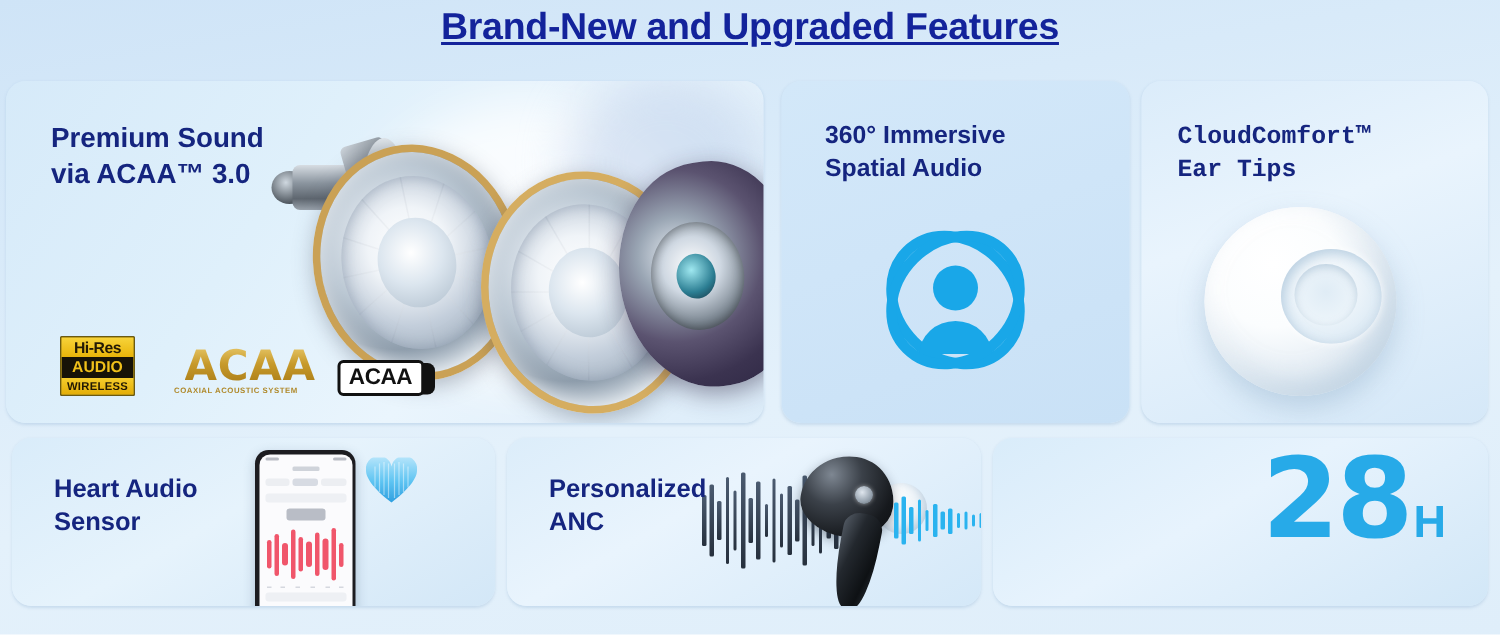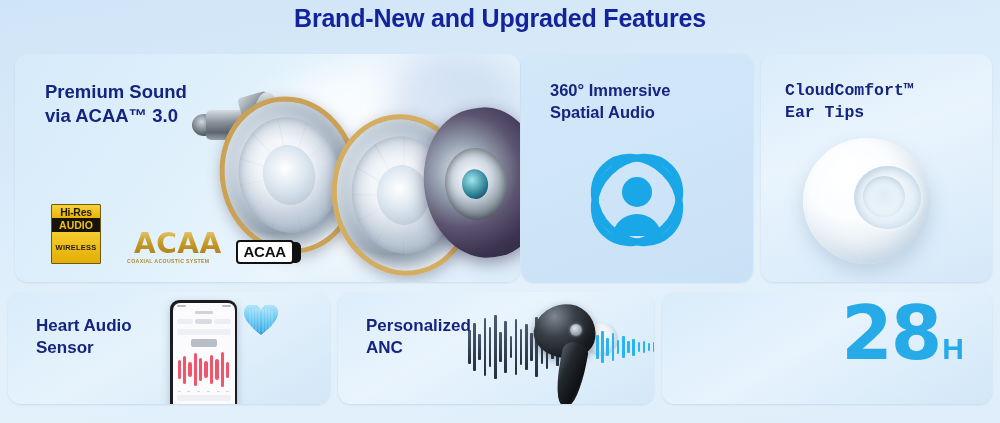--- a/index.html
+++ b/index.html
@@ -13,49 +13,50 @@
     position: relative;
   }
   .page { position: relative; width: 1000px; height: 423px; }
 
   .page-title {
     position: absolute; top: 4px; left: 0; width: 1000px;
     text-align: center;
     font-size: 25px; font-weight: bold;
     color: #13239b;
     letter-spacing: -0.2px;
+    text-decoration: underline;
   }
 
   .card {
     position: absolute;
     border-radius: 13px;
     background: linear-gradient(160deg, #d3e8f9 0%, #cfe5f8 45%, #c9e1f6 100%);
     box-shadow: 0 1px 2px rgba(120,160,200,0.25);
     overflow: hidden;
   }
   .card-title {
     position: absolute;
     color: #15257f;
     font-weight: bold;
     line-height: 1.32;
     white-space: pre-line;
     z-index: 6;
   }
 
   
-  #card-sound { left: 15px; top: 54px; width: 505px; height: 228px;
+  #card-sound { left: 4px; top: 54px; width: 505px; height: 228px;
     background: linear-gradient(125deg,#d6eaf9 0%,#dff0fb 35%,#eaf5fd 62%,#dcecf9 100%); }
   #card-sound .card-title { left: 30px; top: 26px; font-size: 18.5px; }
   .badges { position: absolute; left: 36px; bottom: 18px; display: flex; align-items: flex-end; gap: 14px; z-index: 7;}
 
   .badge-hires { width: 48px; border: 1px solid #6b5a12; border-radius: 1px; overflow: hidden;
      font-weight: bold; text-align: center; background: #f2c41c; }
   .bh-1 { background: linear-gradient(180deg,#f7d33a,#e8b409); color:#231a05; font-size: 10.5px; padding: 1px 0 0; letter-spacing:-0.3px;}
   .bh-2 { background: #171307; color: #f0c01a; font-size: 10.5px; padding: 1px 0;}
-  .bh-3 { background: linear-gradient(180deg,#f5cd2c,#e3ad07); color:#221903; font-size: 7.5px; padding: 11px 0; letter-spacing:0.2px;}
+  .bh-3 { background: linear-gradient(180deg,#f5cd2c,#e3ad07); color:#221903; font-size: 7.5px; padding: 1px 0; letter-spacing:0.2px;}
 
   .badge-acaa { text-align: center; line-height: 1; }
   .badge-acaa .acaa-main {
     font-size: 28px; font-weight: bold; letter-spacing: 0.5px;
     background: linear-gradient(180deg,#e8c86a 0%,#c79a2b 45%,#a87a15 100%);
     -webkit-background-clip: text; background-clip: text; color: transparent;
     font-family: "DejaVu Sans", sans-serif;
     margin-left: 19px;
   }
   .badge-acaa .acaa-sub { font-size: 5.2px; color: #b08a2c; letter-spacing: 0.35px; margin-top: 1px; font-weight: bold;}

